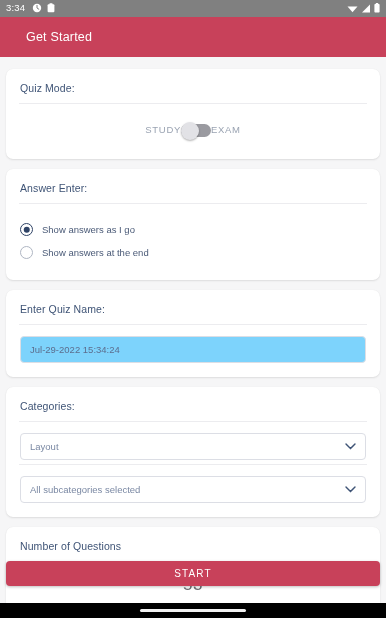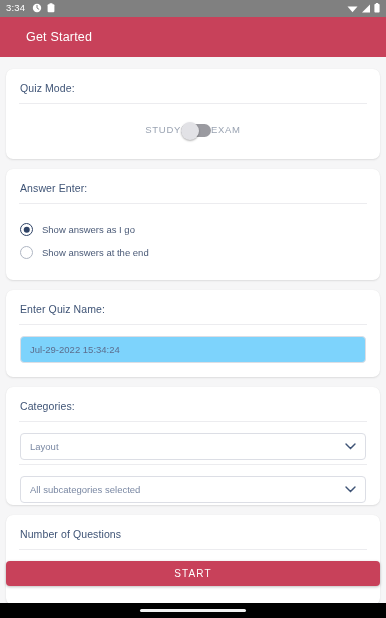--- a/index.html
+++ b/index.html
@@ -85,21 +85,21 @@
 
   
   .select-wrap { padding: 11px 0 4px 0; position: relative; }
   .select-box {
     width: 100%; height: 27px; border: 1px solid #DCDEE5; border-radius: 4px;
     display: flex; align-items: center; padding: 0 9px; background: #ffffff;
   }
   .select-value { font-size: 9.5px; color: #7A88A3; }
   .chev { margin-left: auto; display: block; }
   .sub-label { font-size: 10.5px; color: #3F5476; padding: 14px 0 9px 0; }
-  .select-wrap.last { padding-bottom: 2px; }
+  .select-wrap.last { padding-bottom: 14px; }
 
   
   .qcount-card { padding-bottom: 0; }
   .qcount-value {
     text-align: center; font-size: 17px; color: #6C6C72;
     padding: 13px 0 22px 0; letter-spacing: .5px;
   }
 
   
   .start-btn {

